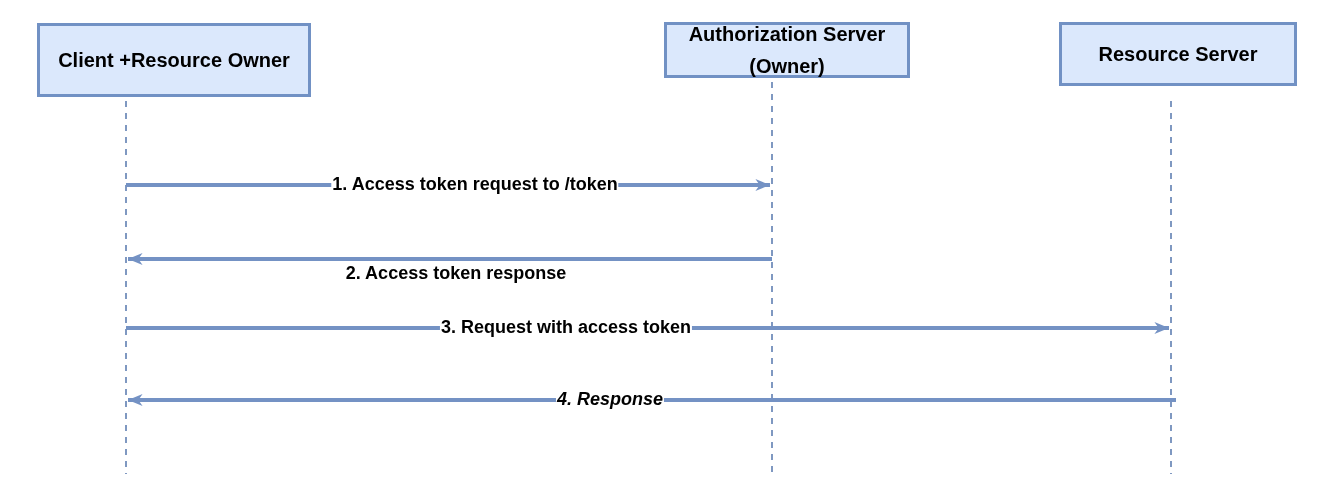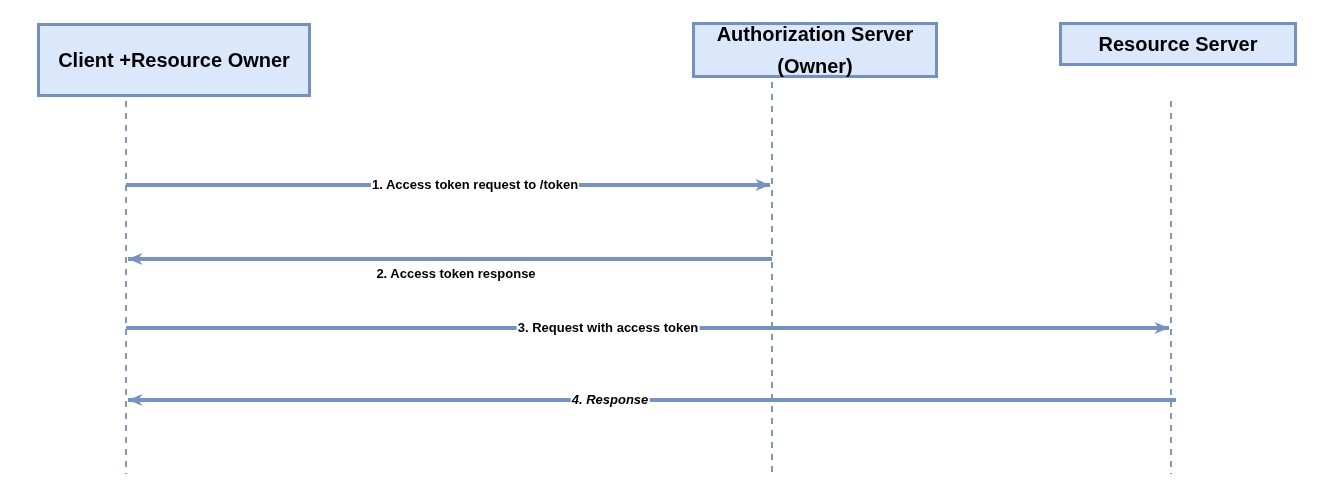--- a/index.html
+++ b/index.html
@@ -43,35 +43,35 @@
     align-items: center;
     justify-content: center;
     text-align: center;
     font-weight: bold;
     font-size: 20px;
     color: #000000;
     line-height: 24px;
     white-space: nowrap;
   }
   .actor-client   { left: 17px;   top: 23px; width: 274px; height: 74px; margin-left: 20px; }
-  .actor-auth     { left: 692px;  top: 22px; width: 246px; height: 56px; gap: 8px; }
-  .actor-resource { left: 1059px; top: 22px; width: 238px; height: 44px; }
+  .actor-auth     { left: 664px;  top: 22px; width: 246px; height: 56px; gap: 8px; }
+  .actor-resource { left: 1059px; top: 22px; width: 238px; height: 64px; }
   .msg-label {
     position: absolute;
     transform: translate(-50%, -52%);
     background: #ffffff;
     padding: 0 1px;
     font-weight: bold;
-    font-size: 13px;
+    font-size: 18px;
     color: #000000;
     white-space: nowrap;
   }
   .msg-label-1 { left: 475px; top: 185px; }
   .msg-label-2 { left: 456px; top: 274px; }
-  .msg-label-3 { left: 566px; top: 328px; margin-left: 42px; }
+  .msg-label-3 { left: 566px; top: 328px; }
   .msg-label-4 { left: 610px; top: 400px; font-style: italic; }
 </style>
 </head>
 <body>
 
 <div class="canvas">
 
   <svg class="diagram-svg" viewBox="0 0 1341 496" xmlns="http://www.w3.org/2000/svg">
     <defs>
       <marker id="arrowhead" markerUnits="userSpaceOnUse" viewBox="0 0 14 12" refX="13" refY="6" markerWidth="17" markerHeight="15" orient="auto">

